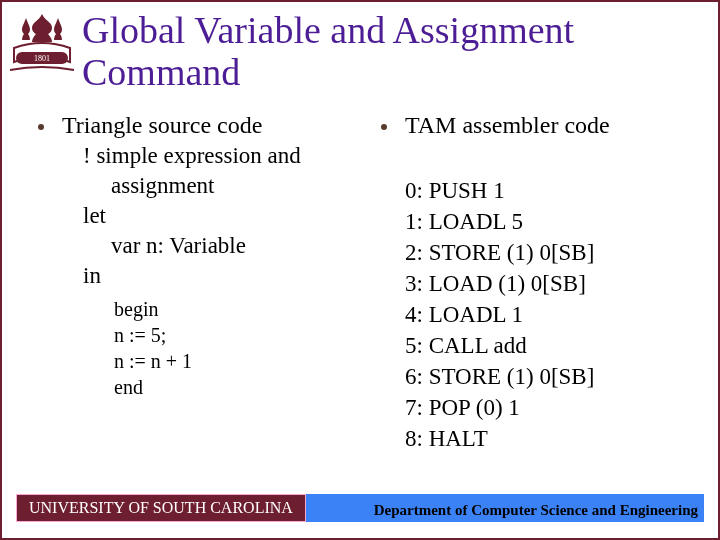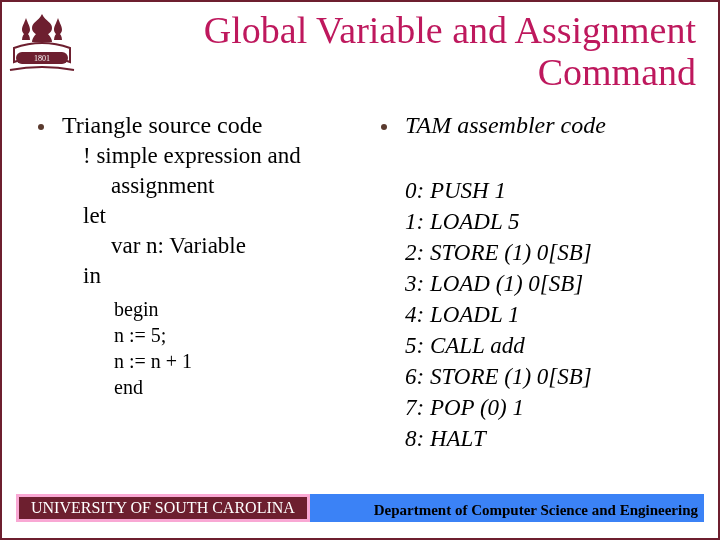--- a/index.html
+++ b/index.html
@@ -14,34 +14,34 @@
   .logo {
     position: absolute;
     top: 6px; left: 6px;
     width: 68px; height: 68px;
     display: flex; flex-direction: column; align-items: center; justify-content: center; text-align: right;
   }
   .logo svg { width: 68px; height: 68px; }
   .title {
     position: absolute;
     top: 8px; left: 80px; right: 22px;
-    text-align: right;
+    text-align: left;
     font-family: "Times New Roman", serif;
     font-size: 38px;
     line-height: 1.1;
-    color: #be185d;
+    color: #4c1d95;
   }
   .content {
     position: absolute;
     top: 110px; left: 30px; right: 20px; bottom: 60px;
     display: flex;
   }
   .col { flex: 1; }
   .col-left { padding-right: 10px; }
-  .col-right { padding-left: 10px; font-style: italic; }
+  .col-right { padding-left: 10px; }
   .bullet-row { display: flex; align-items: flex-start; font-family: "Times New Roman", serif; }
   .bullet-dot {
     width: 6px; height: 6px; border-radius: 50%;
     background: #5a3a2e;
     margin-top: 12px;
     margin-right: 18px;
     margin-left: 6px;
     flex-shrink: 0;
   }
   .heading {
@@ -78,21 +78,21 @@
     height: 28px;
     display: flex;
   }
   .footer-left {
     background: #6d1f2f;
     color: #fff;
     font-family: "Times New Roman", serif;
     font-size: 16px;
     padding: 4px 12px;
     flex: 0 0 auto;
-    border: 3px solid #f9a8d4;
+    border: 1px solid #f9a8d4;
     display: flex; align-items: center;
   }
   .footer-right {
     flex: 1;
     background: #3b82f6;
     text-align: right;
     font-family: "Times New Roman", serif;
     font-weight: bold;
     font-size: 15px;
     padding: 4px 6px 0 0;

